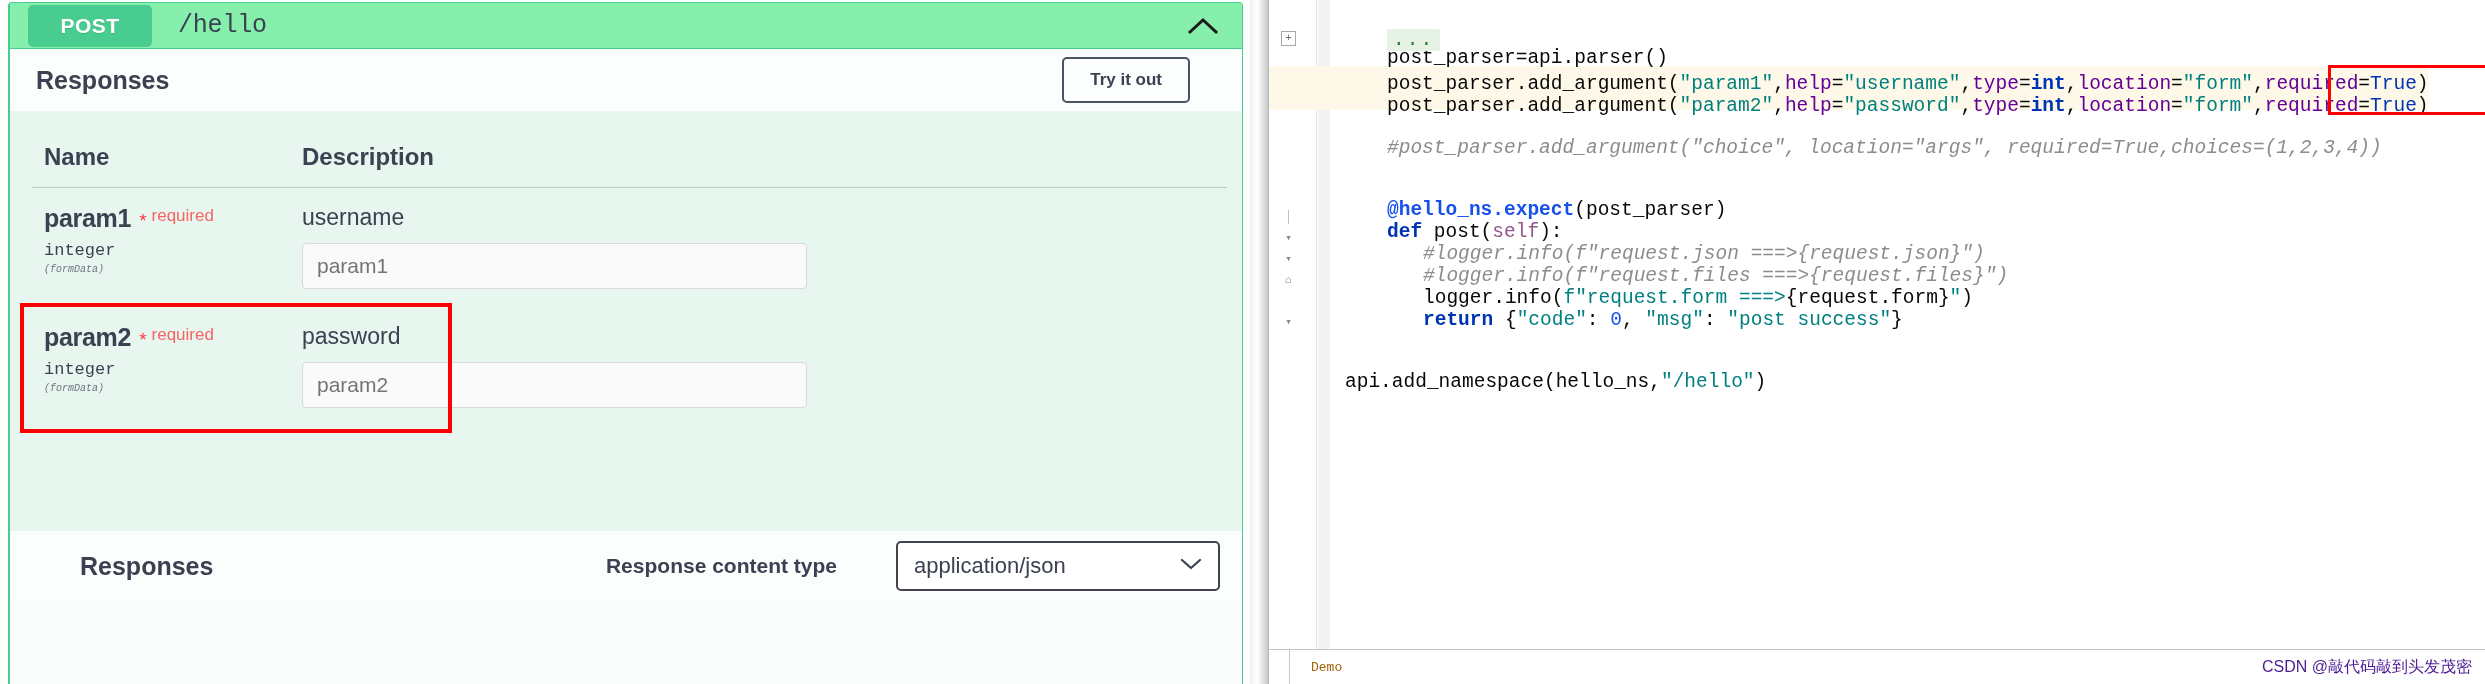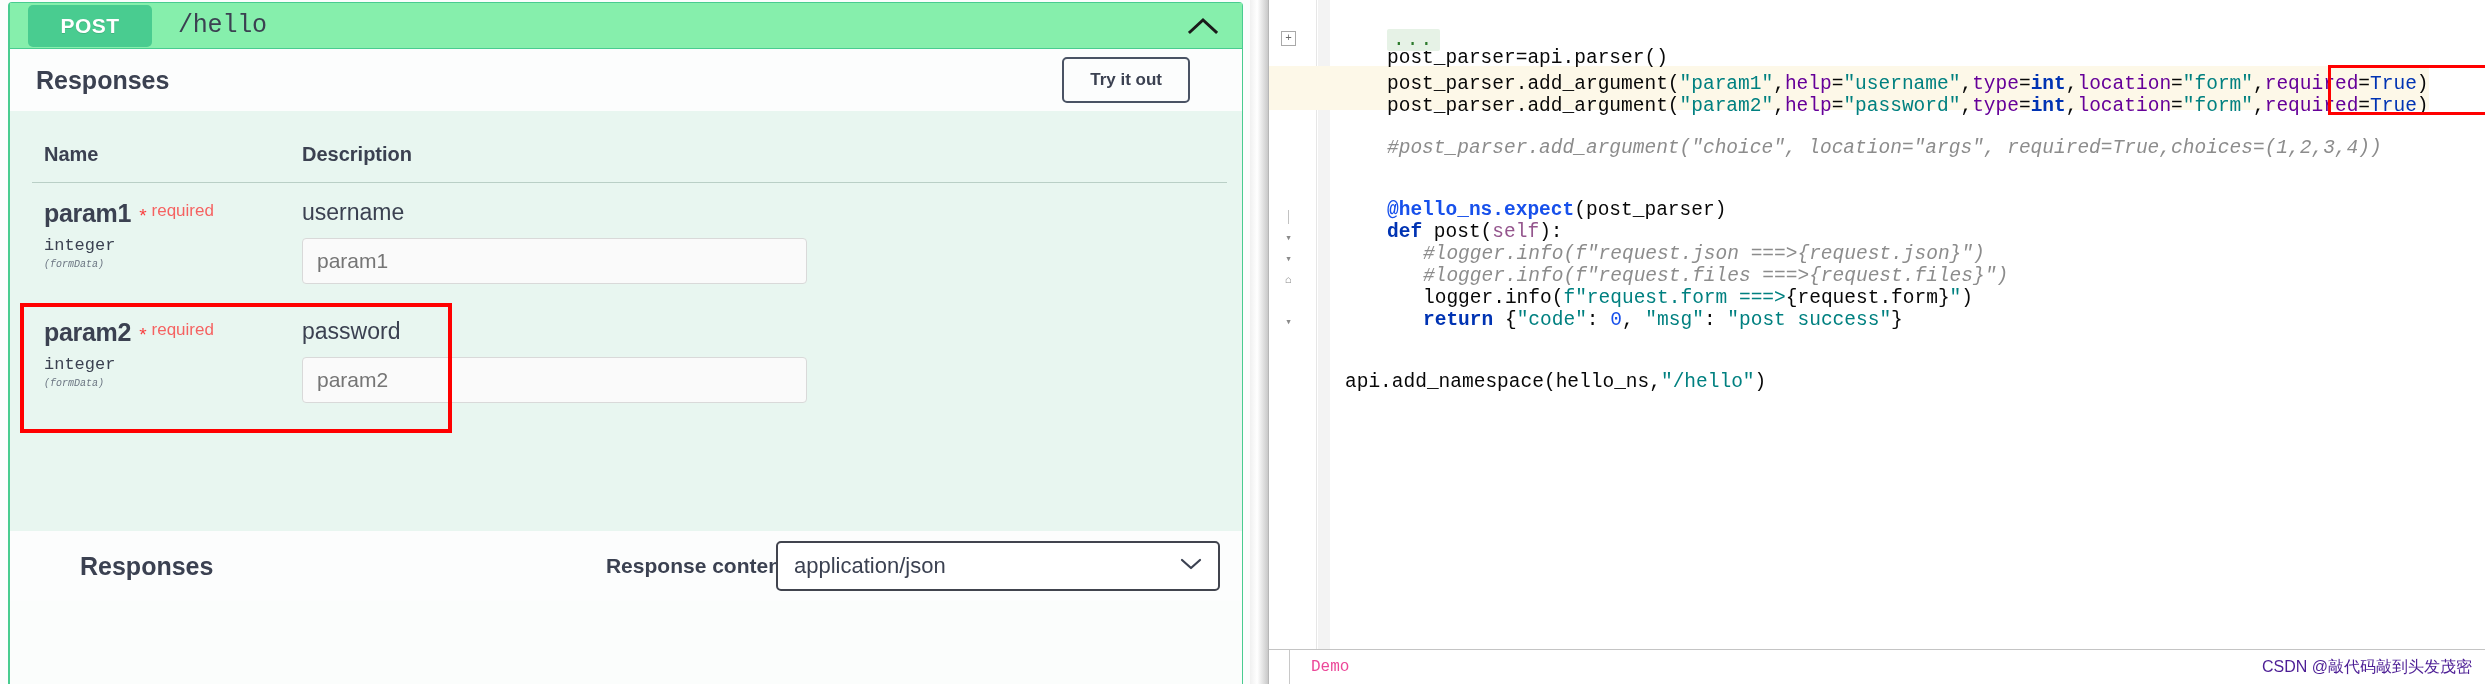--- a/index.html
+++ b/index.html
@@ -95,21 +95,21 @@
     position: relative;
   }
   table.params-table {
     width: 1195px;
     margin-left: 22px;
     border-collapse: collapse;
     table-layout: fixed;
   }
   table.params-table th {
     text-align: left;
-    font-size: 20px;
+    font-size: 24px;
     font-weight: bold;
     color: #3b4151;
     padding: 10px 0 16px 12px;
     border-bottom: 1px solid #b9cfc6;
   }
   th.col-name { width: 258px; }
   th.col-desc { width: auto; }
   table.params-table td {
     vertical-align: top;
     padding: 16px 0 18px 12px;
@@ -166,21 +166,21 @@
     position: relative;
   }
   .responses-title { font-size: 25px; font-weight: bold; color: #3b4151; margin-left: 44px; }
   .resp-ct-label {
     font-size: 21px; font-weight: bold; color: #3b4151;
     position: absolute; right: 405px; top: 50%; transform: translateY(-50%);
     white-space: nowrap;
   }
   .resp-select {
     position: absolute; right: 22px; top: 50%; transform: translateY(-50%);
-    width: 444px; height: 50px;
+    width: 324px; height: 50px;
     border: 2px solid #41444e;
     border-radius: 5px;
     background: #ffffff;
     display: flex; align-items: center; justify-content: space-between;
     padding: 0 16px;
     cursor: pointer;
   }
   .resp-select-value { font-size: 22px; color: #3b4151; }
 
   
@@ -270,21 +270,21 @@
     left: 0; bottom: 0;
     width: 1217px; height: 35px;
     background: #ffffff;
     border-top: 1px solid #c4c4c4;
     display: flex; align-items: center;
     padding: 0 14px 0 42px;
     justify-content: space-between;
   }
   .status-left {
     font-family: "Liberation Mono", monospace;
-    font-size: 16px; color: #ec4899;
+    font-size: 13px; color: #a16207;
   }
   .watermark {
     font-size: 16px; color: #4c1d95;
     font-family: "Liberation Sans", sans-serif;
   }
   .status-gutter-line {
     position: absolute; left: 20px; top: 0; bottom: 0; width: 1px;
     background: #c8c8c8;
   }
 </style>

